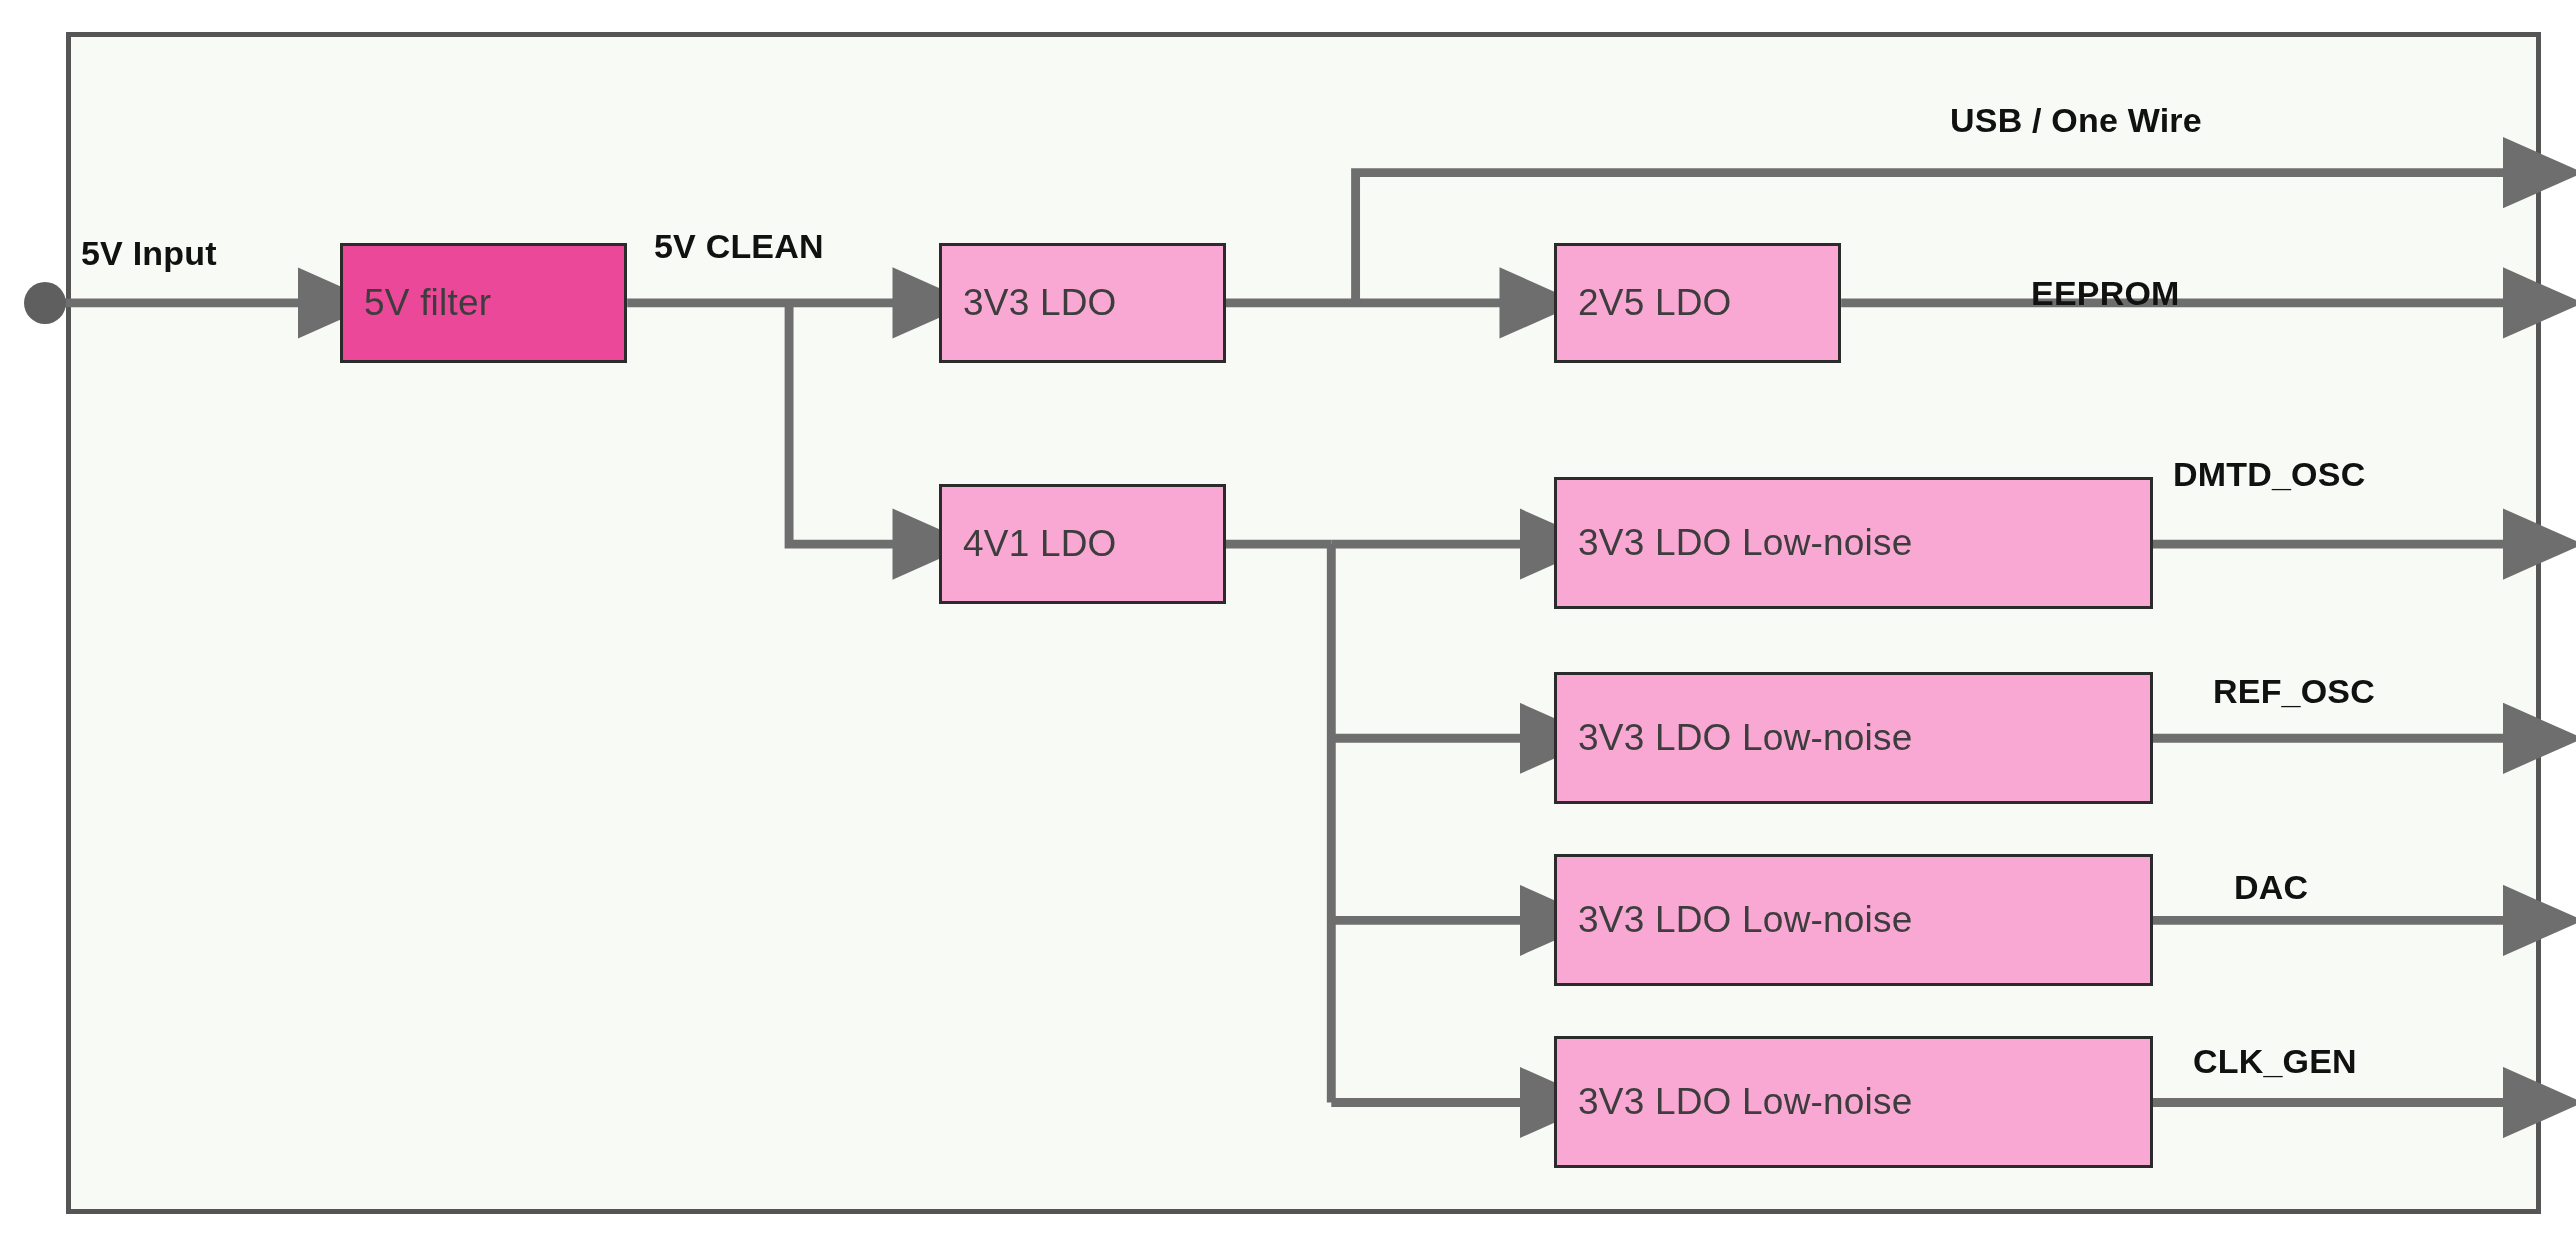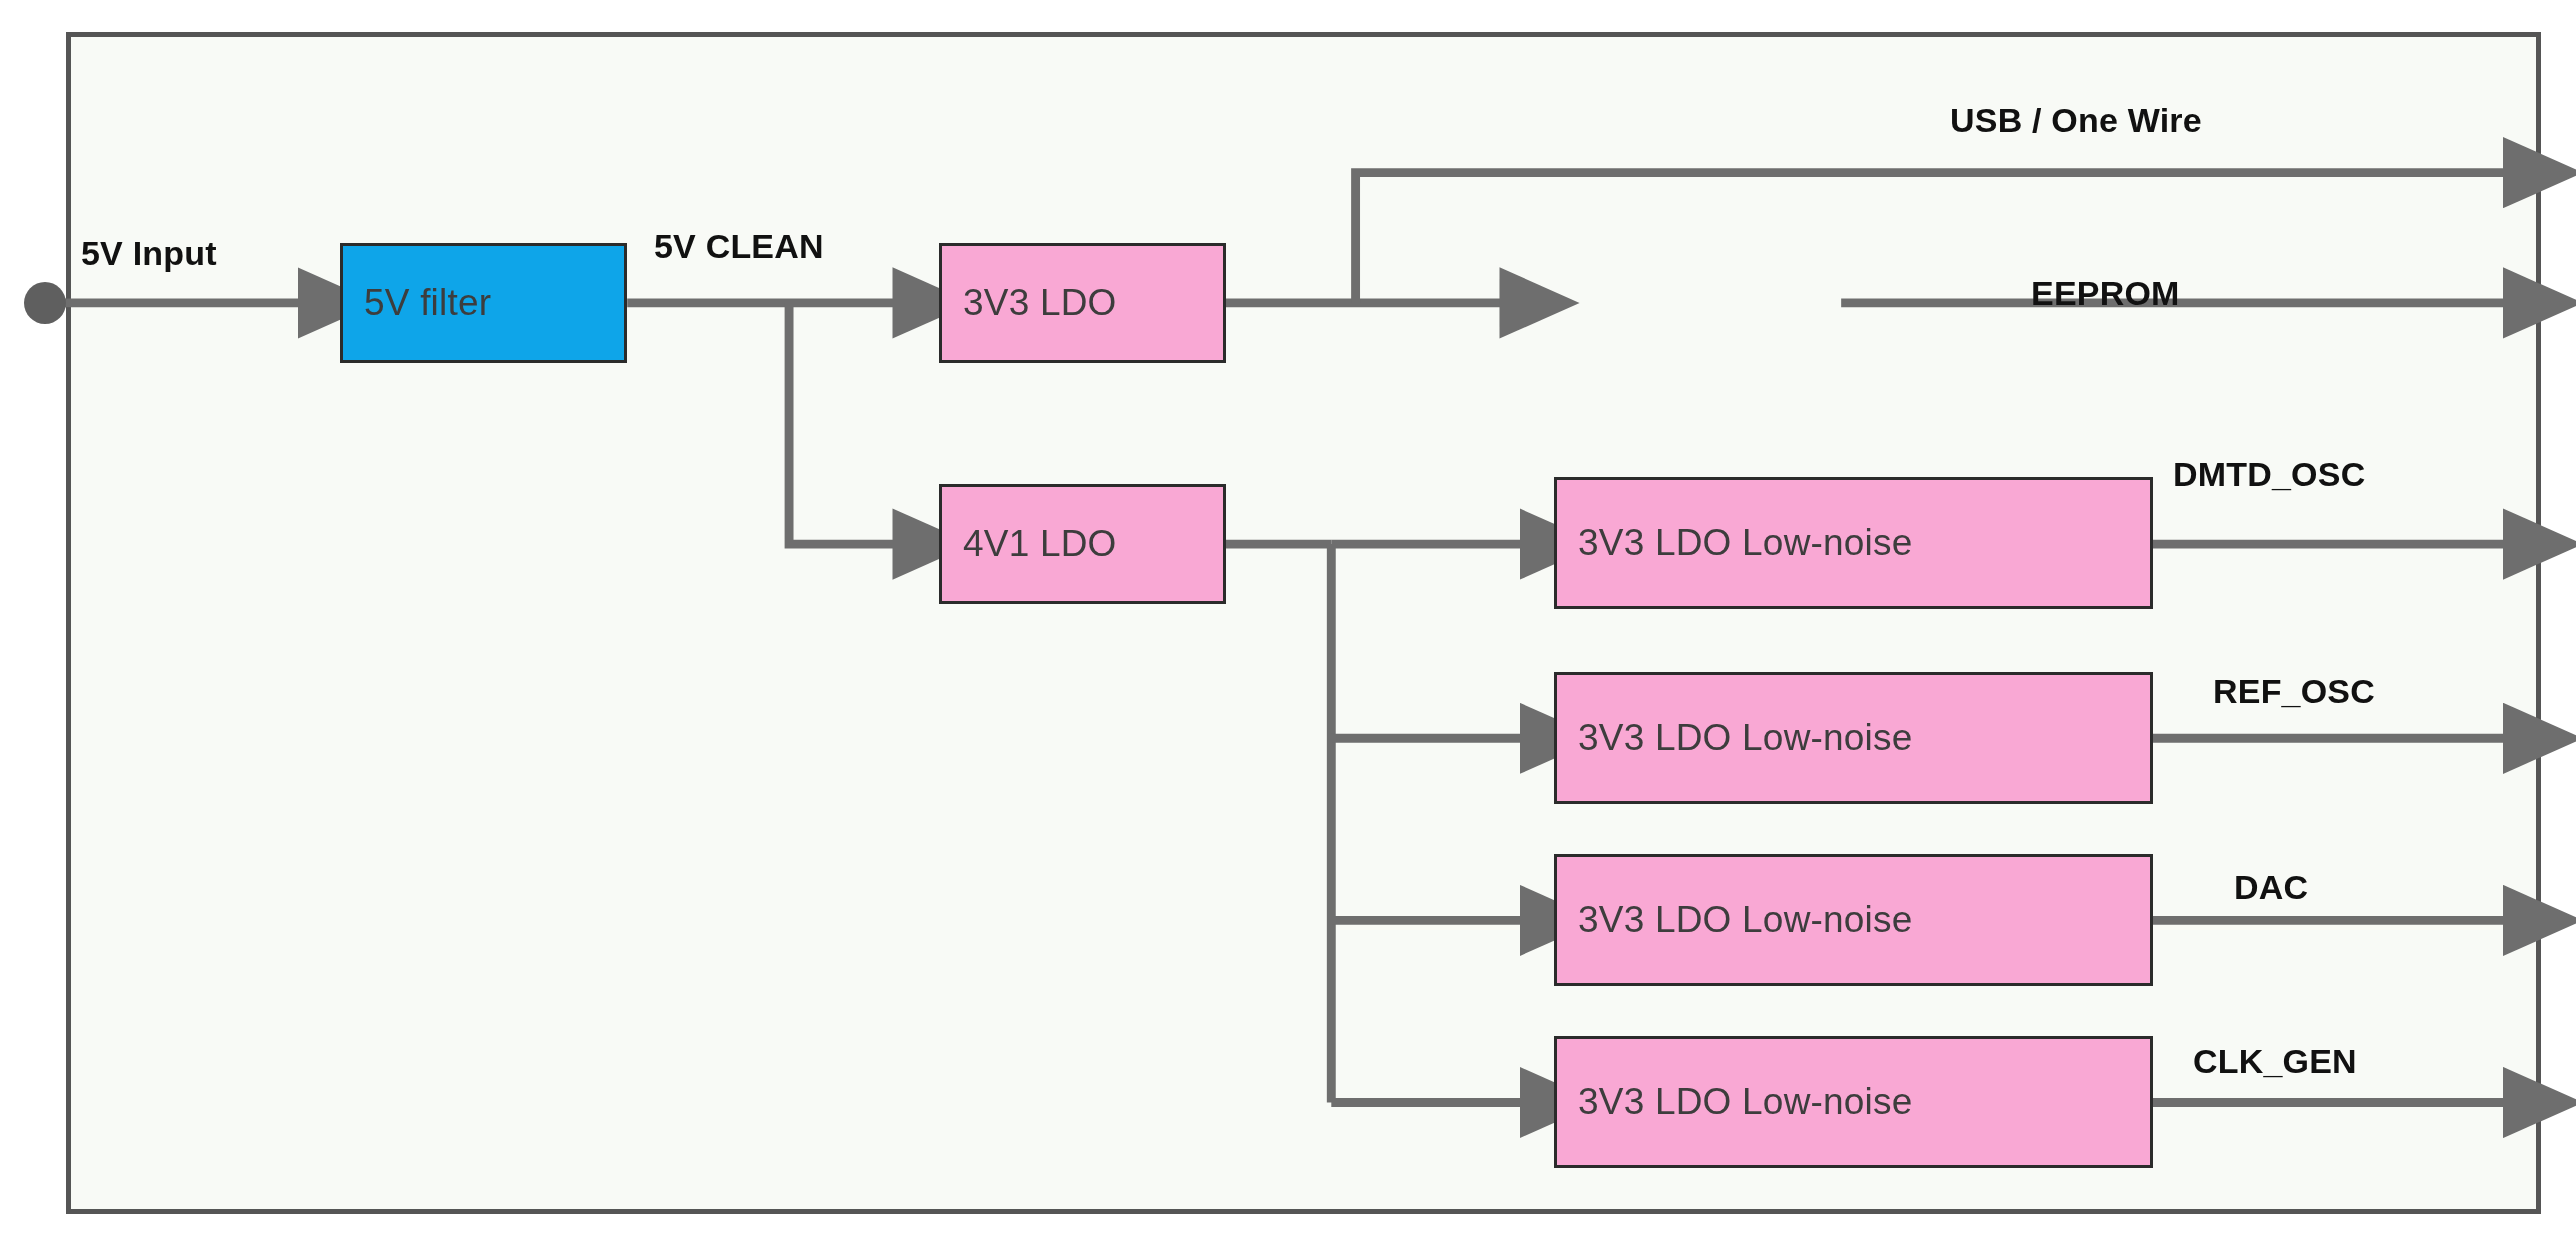--- a/index.html
+++ b/index.html
@@ -12,21 +12,21 @@
   svg.wires{position:absolute;left:0;top:0;width:2576px;height:1246px;overflow:visible;pointer-events:none;}
   .box{
     position:absolute;box-sizing:border-box;
     display:flex;align-items:center;
     border:3.2px solid #2b2b2b;
     color:#3d3d3d;font-size:37px;
     padding-left:21px;
     letter-spacing:0.2px;
   }
   .box.green{background:#f9a8d4;}
-  .box.cream{background:#0ea5e9;}
+  .box.cream{background:#ec4899;}
   .lbl{
     position:absolute;color:#111111;font-weight:bold;font-size:34px;
     white-space:nowrap;letter-spacing:0.2px;
   }
   .dot{position:absolute;background:#5f5f5f;border-radius:50%;}
 </style>
 </head>
 <body>
 
 <div id="stage">
@@ -69,20 +69,23 @@
   <div class="dot" style="left:23.5px;top:282px;width:42px;height:42px;"></div>
 
   <div class="box cream" style="left:340px;top:243px;width:287px;height:120px;">
     <span>5V filter</span>
   </div>
 
   <div class="box green" style="left:939px;top:243px;width:287px;height:120px;">
     <span>3V3 LDO</span>
   </div>
 
+  <div class="box green" style="left:1554px;top:243px;width:287px;height:120px;">
+    <span>2V5 LDO</span>
+  </div>
 
   <div class="box green" style="left:939px;top:484px;width:287px;height:120px;">
     <span>4V1 LDO</span>
   </div>
 
   <div class="box green" style="left:1554px;top:477px;width:599px;height:132px;">
     <span>3V3 LDO Low-noise</span>
   </div>
 
   <div class="box green" style="left:1554px;top:672px;width:599px;height:132px;">

